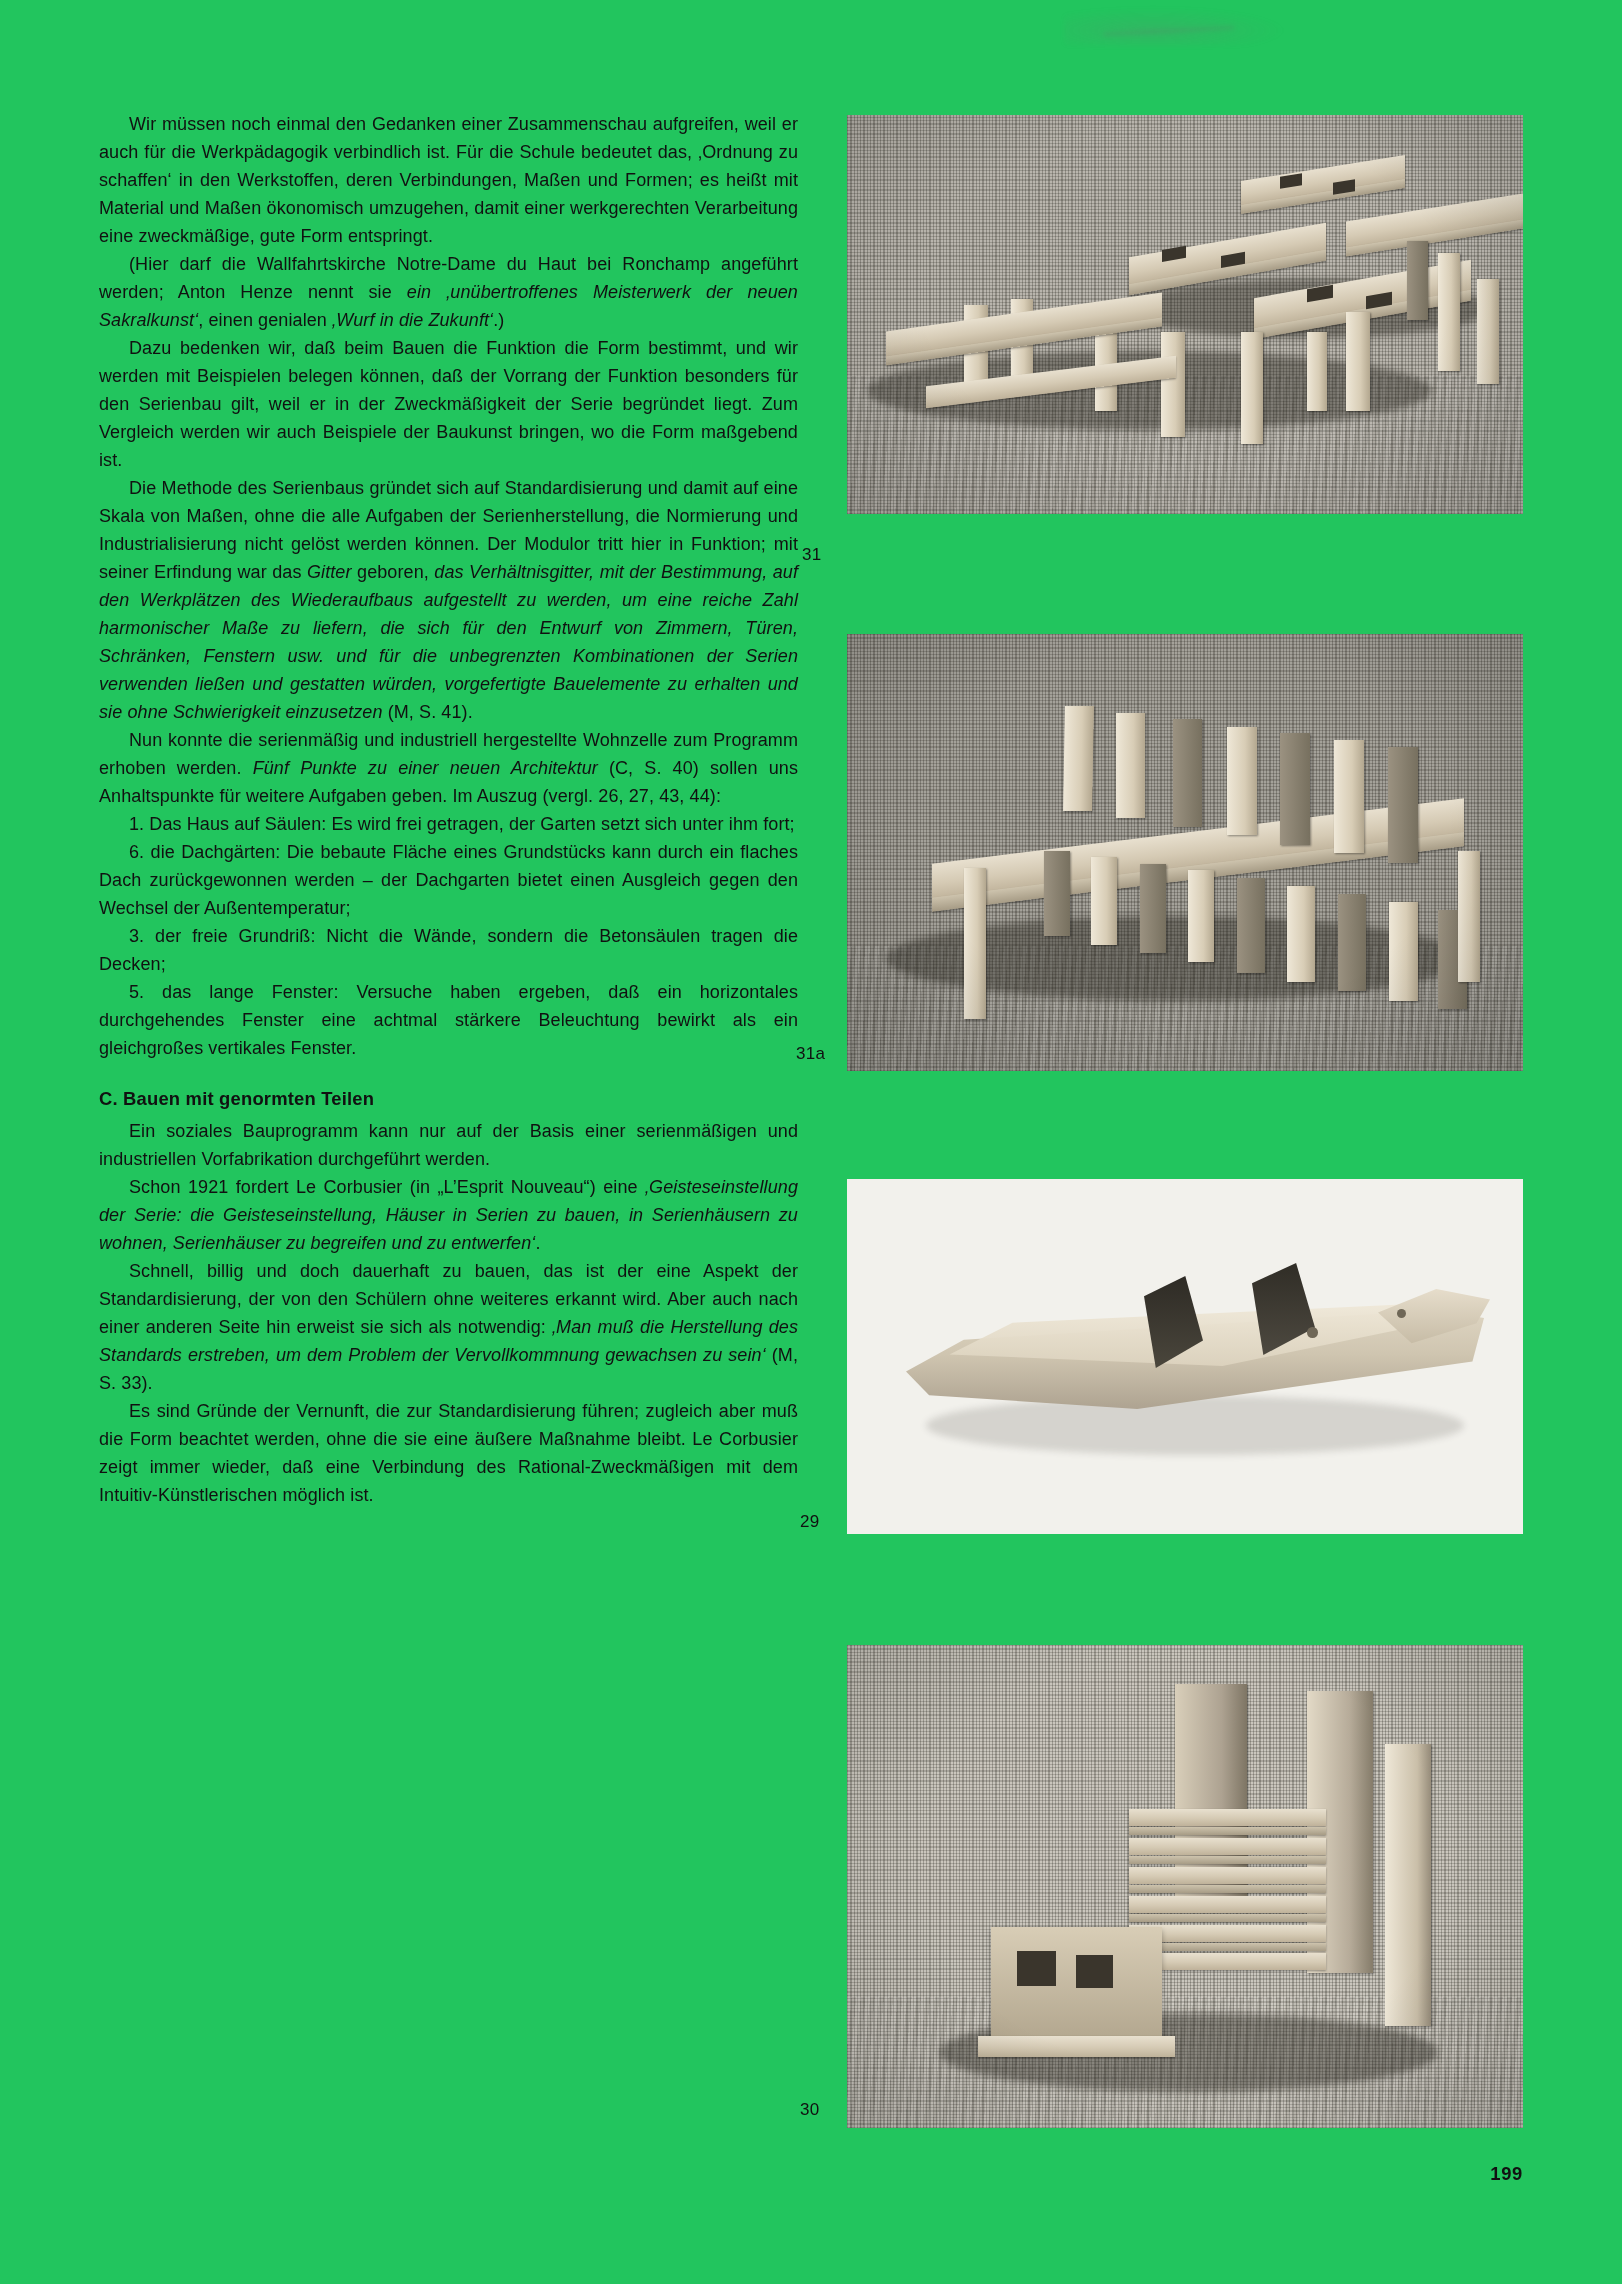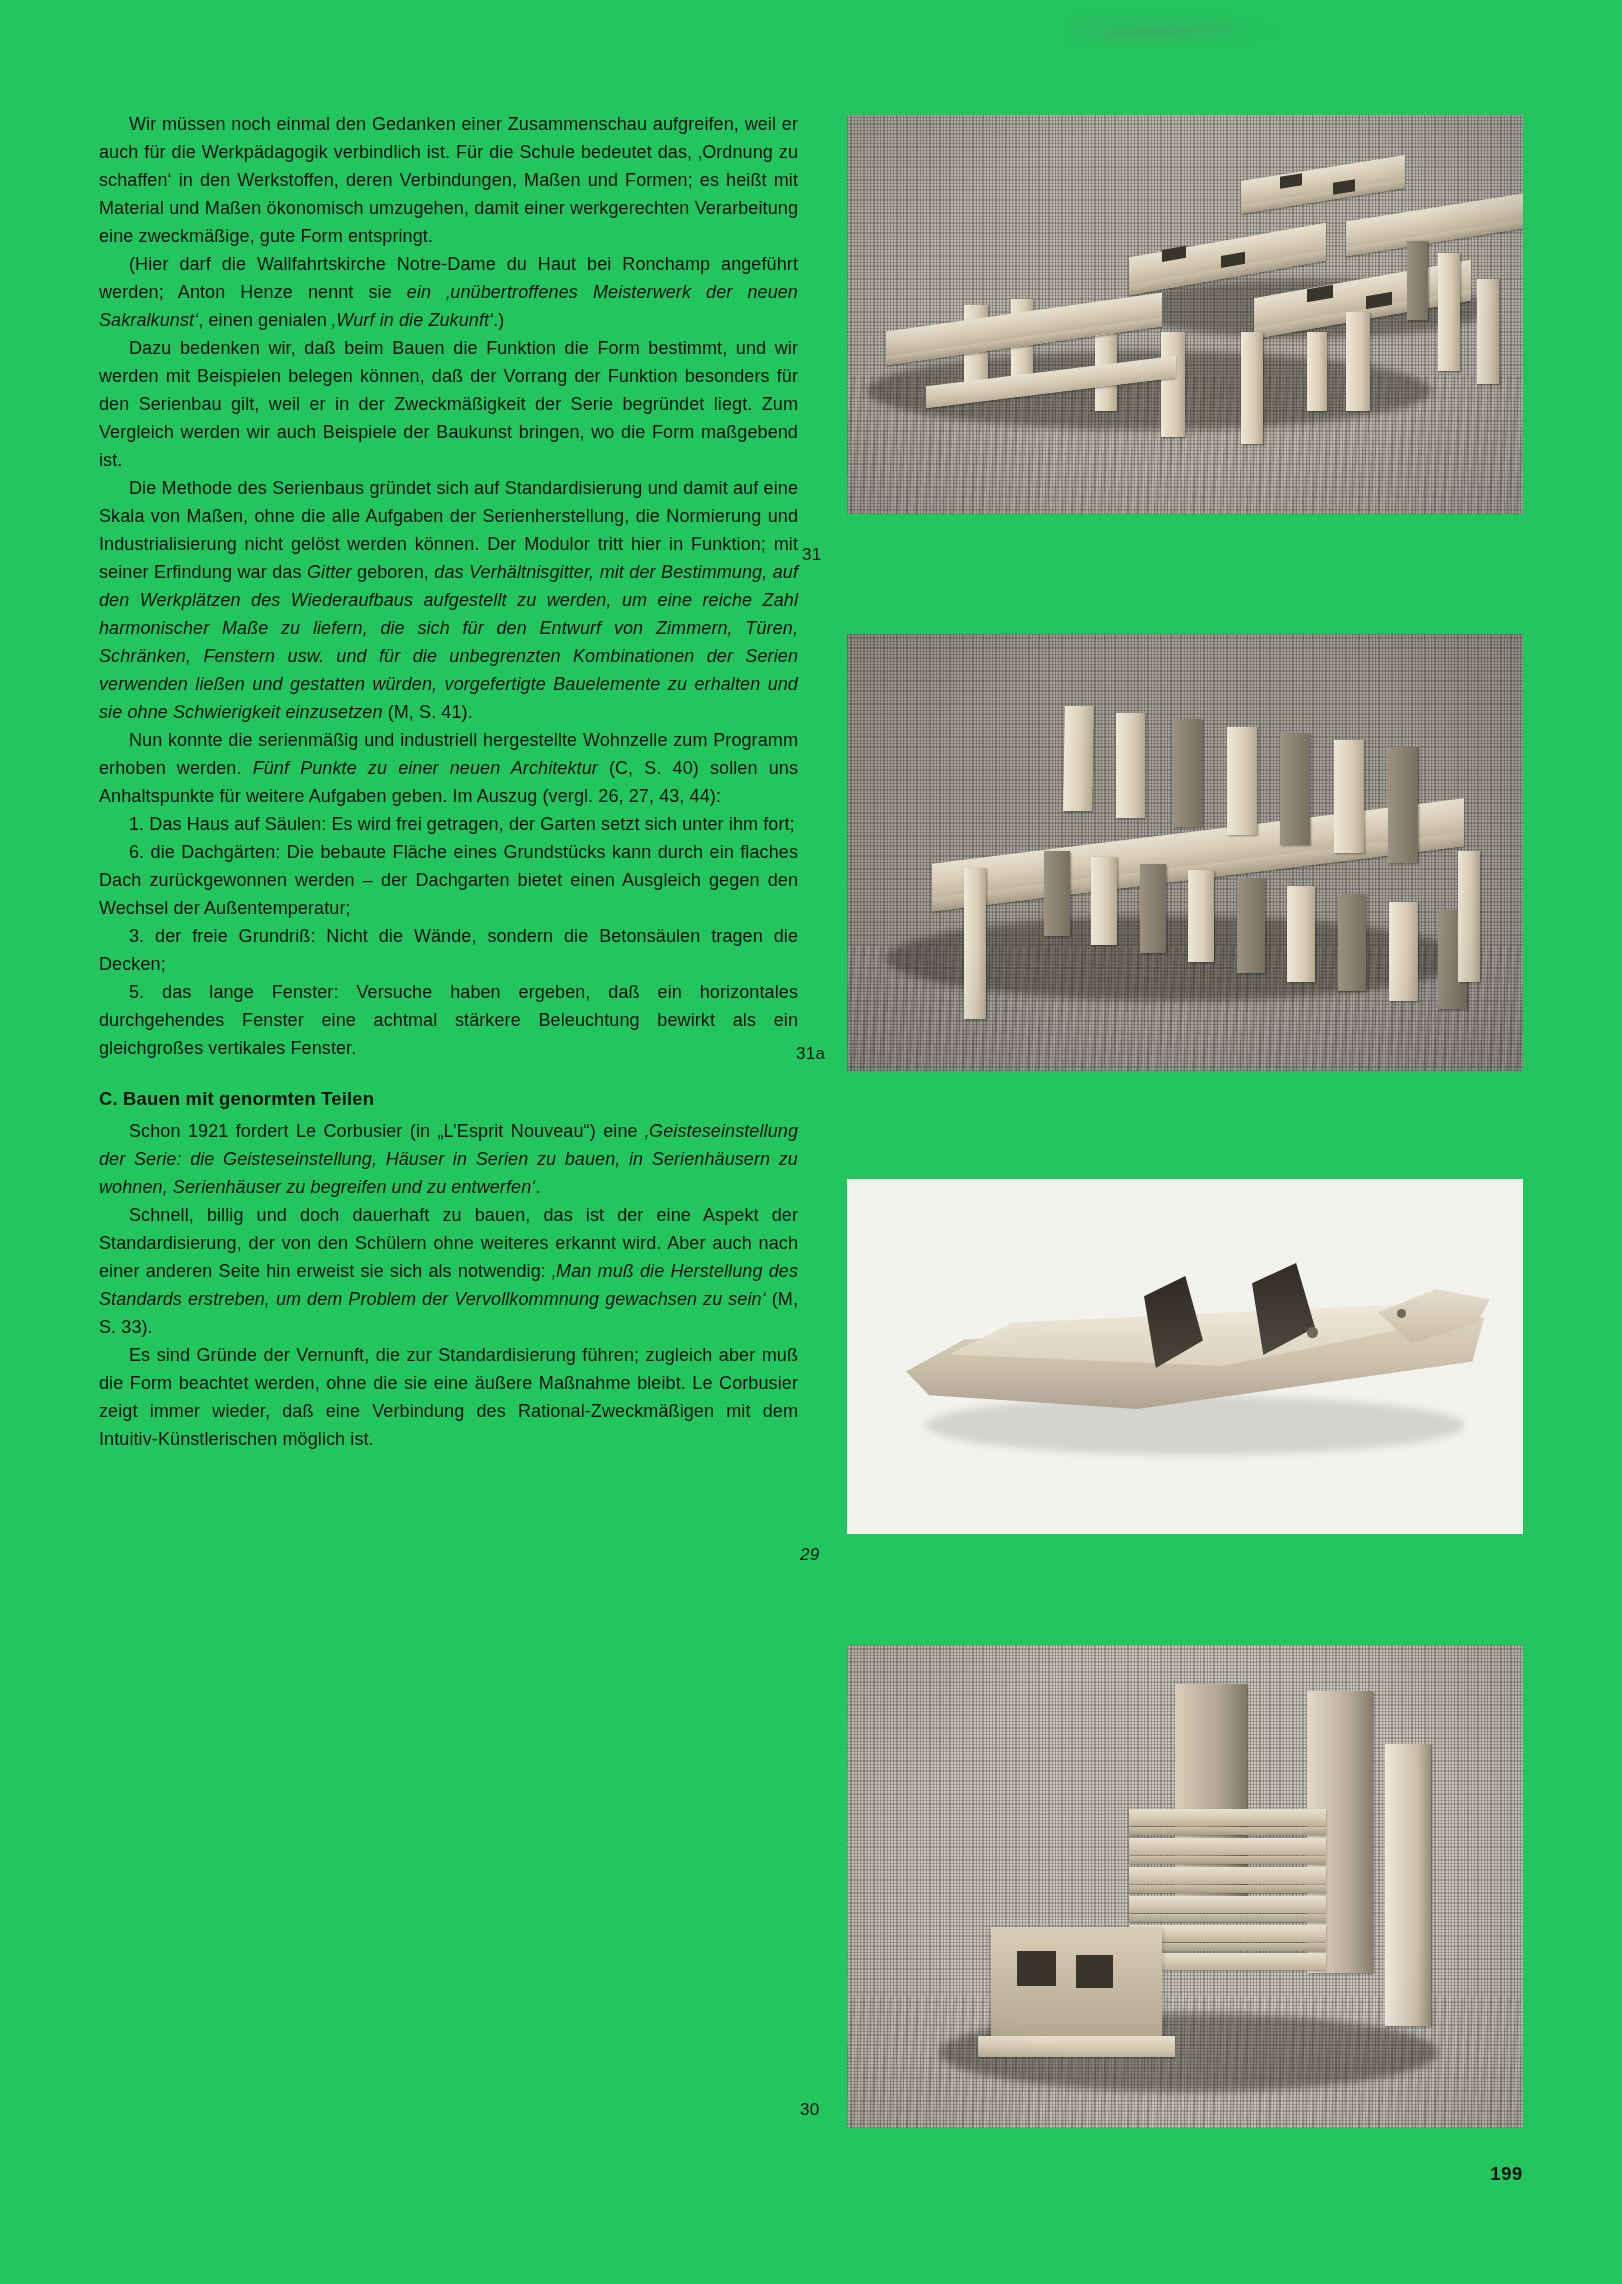--- a/index.html
+++ b/index.html
@@ -177,20 +177,21 @@
 
     <p class="ind"><span>Nun konnte die serienmäßig und industriell hergestellte Wohnzelle zum Programm erhoben werden. </span><span class="italic">Fünf Punkte zu einer neuen Architektur</span><span> (C, S. 40) sollen uns Anhaltspunkte für weitere Aufgaben geben. Im Auszug (vergl. 26, 27, 43, 44):</span></p>
 
     <p class="ind">1. Das Haus auf Säulen: Es wird frei getragen, der Garten setzt sich unter ihm fort;</p>
     <p class="ind">6. die Dachgärten: Die bebaute Fläche eines Grundstücks kann durch ein flaches Dach zurückgewonnen werden – der Dachgarten bietet einen Ausgleich gegen den Wechsel der Außentemperatur;</p>
     <p class="ind">3. der freie Grundriß: Nicht die Wände, sondern die Betonsäulen tragen die Decken;</p>
     <p class="ind">5. das lange Fenster: Versuche haben ergeben, daß ein horizontales durchgehendes Fenster eine achtmal stärkere Beleuchtung bewirkt als ein gleichgroßes vertikales Fenster.</p>
 
     <h2 class="section">C. Bauen mit genormten Teilen</h2>
 
+    <p class="ind">Ein soziales Bauprogramm kann nur auf der Basis einer serienmäßigen und industriellen Vorfabrikation durchgeführt werden.</p>
 
     <p class="ind"><span>Schon 1921 fordert Le Corbusier (in „L’Esprit Nouveau“) eine </span><span class="italic">‚Geisteseinstellung der Serie: die Geisteseinstellung, Häuser in Serien zu bauen, in Serienhäusern zu wohnen, Serienhäuser zu begreifen und zu entwerfen‘</span><span>.</span></p>
 
     <p class="ind"><span>Schnell, billig und doch dauerhaft zu bauen, das ist der eine Aspekt der Standardisierung, der von den Schülern ohne weiteres erkannt wird. Aber auch nach einer anderen Seite hin erweist sie sich als notwendig: </span><span class="italic">‚Man muß die Herstellung des Standards erstreben, um dem Problem der Vervollkommnung gewachsen zu sein‘</span><span> (M, S. 33).</span></p>
 
     <p class="ind">Es sind Gründe der Vernunft, die zur Standardisierung führen; zugleich aber muß die Form beachtet werden, ohne die sie eine äußere Maßnahme bleibt. Le Corbusier zeigt immer wieder, daß eine Verbindung des Rational-Zweckmäßigen mit dem Intuitiv-Künstlerischen möglich ist.</p>
   </div>
 
   <div class="figure" id="fig31">
     <div class="burlap"></div>
@@ -291,21 +292,21 @@
                 clip-path: polygon(18% 100%, 0% 22%, 70% 0%, 100% 70%);"></div>
 
     <div style="position:absolute; left:531px; top:110px; width:112px; height:59px;
                 background: linear-gradient(180deg, #e6ddcb 0%, #c4b9a3 100%);
                 clip-path: polygon(0% 40%, 52% 0%, 100% 18%, 88% 58%, 30% 92%);"></div>
     <div style="position:absolute; left:460px; top:148px; width:10.5px; height:10.5px; border-radius:50%;
                 background:#6f6757;"></div>
     <div style="position:absolute; left:550px; top:130px; width:9.2px; height:9.2px; border-radius:50%;
                 background:#6f6757;"></div>
   </div>
-  <div class="fig-caption" style="left:800px; top:1545px;font-style:italic;">29</div>
+  <div class="fig-caption" style="left:800px; top:1512px;">29</div>
 
   <div class="figure" id="fig30">
     <div class="burlap light"></div>
     <div class="tabletop grainy" style="height:131px;"></div>
 
     <div class="shadowblob" style="left:92px; top:368px; width:499px; height:79px;"></div>
 
     <div class="post dark" style="left:328px; top:39px; width:72px; height:217px;
          background:linear-gradient(90deg,#d9cfba 0%, #ada291 65%, #7e7564 100%);"></div>
     <div class="post dark" style="left:460px; top:46px; width:66px; height:282px;

